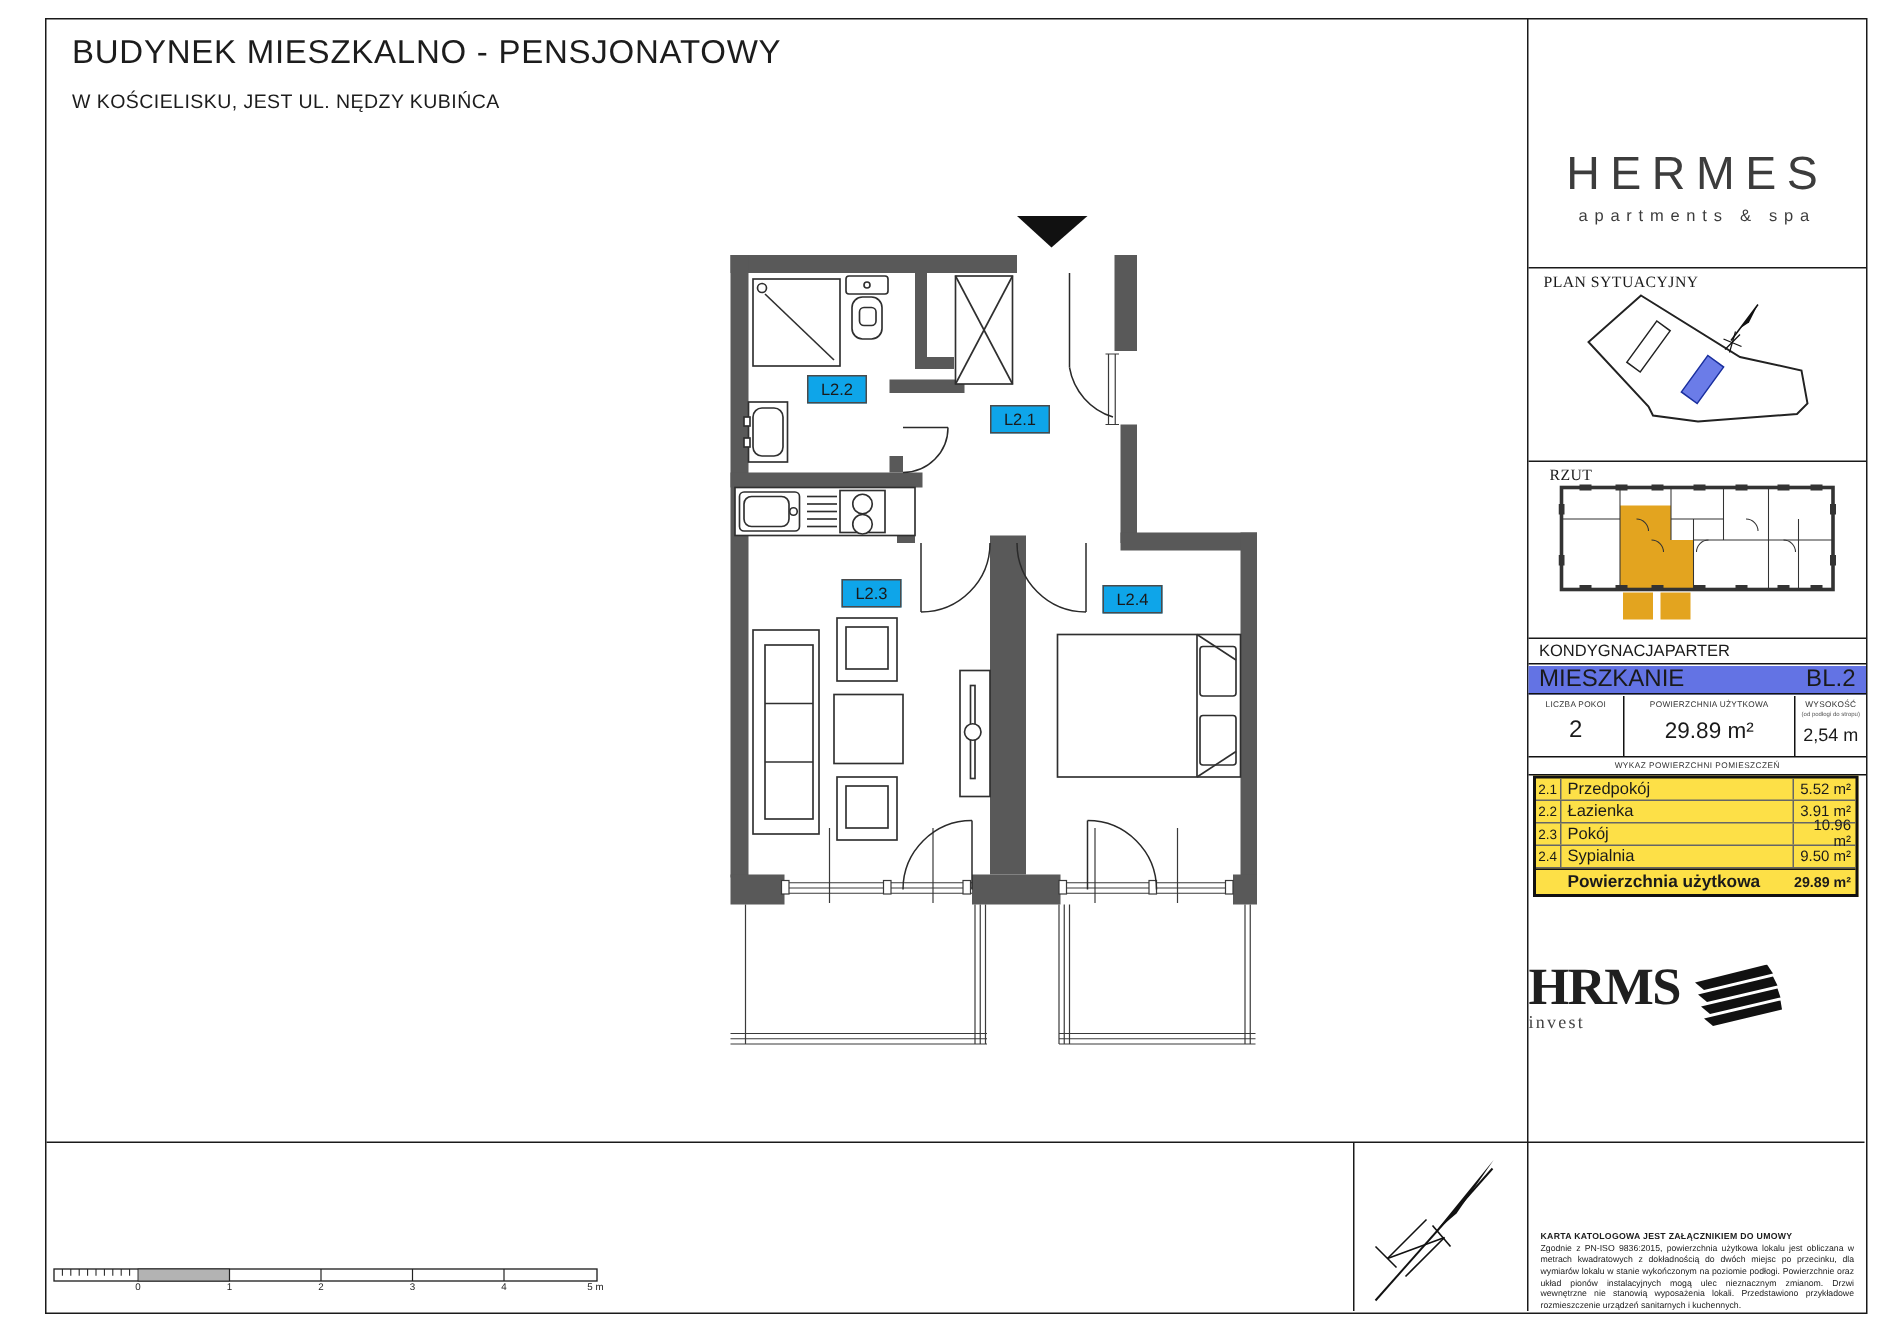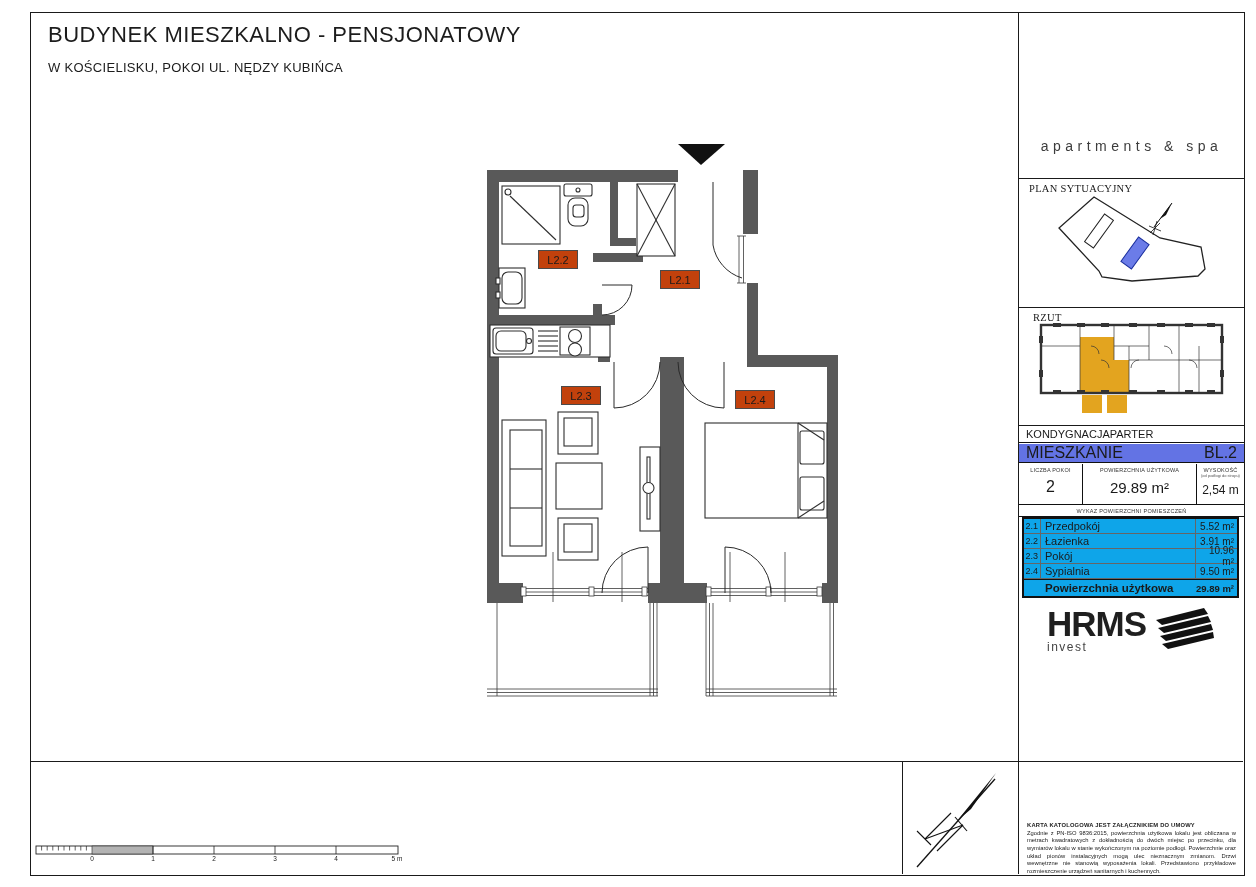--- a/index.html
+++ b/index.html
@@ -8,62 +8,62 @@
   .page-border{left:30px;top:12px;width:1213px;height:862px;border:1px solid #1a1a1a;}
   .title{left:48px;top:22px;font-size:22px;letter-spacing:.5px;color:#1c1c1c;}
   .subtitle{left:48px;top:60px;font-size:13px;letter-spacing:.3px;color:#1c1c1c;}
   .hline{border-top:1px solid #1a1a1a;height:0;}
   .vline{border-left:1px solid #1a1a1a;width:0;}
   
   .wall rect{fill:var(--wall);}
   .thin{stroke:#2a2a2a;stroke-width:1;fill:none;}
   .thinner{stroke:#3a3a3a;stroke-width:.8;fill:none;}
   .furn{stroke:#2f2f2f;stroke-width:1.1;fill:#fff;}
-  .room-label{position:absolute;width:38px;height:17px;border:1px solid #4a4a4a;background:#c2410c;font-size:11px;display:flex;align-items:center;justify-content:center;}
+  .room-label{position:absolute;width:38px;height:17px;border:1px solid #4a4a4a;background:#0ea5e9;font-size:11px;display:flex;align-items:center;justify-content:center;}
   
   .sidebar{left:1018px;top:12px;width:225px;height:862px;border-left:1px solid #1a1a1a;}
   .s-abs{position:absolute;}
   .monogram{left:0;right:0;top:12px;text-align:center;color:#3a3a3a;font-size:31px;line-height:25px;letter-spacing:-1px;}
   .monogram .l1{margin-right:20px;}
   .monogram .l2{margin-left:20px;}
   .brandname{left:0;right:0;top:86px;text-align:center;font-size:31px;letter-spacing:7px;color:#3c3c3c;}
-  .brandtag{left:0;right:0;top:126px;text-align:center;font-size:14px;letter-spacing:4.5px;color:#3c3c3c;}
+  .brandtag{left:0;right:0;top:126px;text-align:center;font-size:11px;letter-spacing:4.5px;color:#3c3c3c;}
   .section-label{font-size:10.5px;color:#1a1a1a;letter-spacing:.3px;font-family:Liberation Serif, serif;}
   .inforow{left:0;width:225px;box-sizing:border-box;}
   .kond{top:413px;height:18px;border-bottom:1px solid #111;font-size:11px;display:flex;align-items:center;justify-content:flex-start;padding:0 7px;}
   .mieszk{top:432px;height:19px;border-bottom:1px solid #111;background:var(--highlight-blue);font-size:16px;display:flex;align-items:center;justify-content:space-between;padding:0 7px;}
   .stats{top:452px;height:41px;border-bottom:1px solid #111;display:flex;}
   .stat-cell{border-right:1px solid #111;display:flex;flex-direction:column;align-items:center;box-sizing:border-box;padding-top:3px;}
   .stat-cell:last-child{border-right:none;}
   .stat-label{font-size:5.5px;color:#333;letter-spacing:.2px;}
   .stat-sub{font-size:4px;color:#555;}
   .wykaz{top:494px;height:11px;border-bottom:1px solid #111;display:flex;align-items:center;justify-content:center;font-size:5.5px;color:#333;letter-spacing:.3px;}
-  .rooms{left:3px;top:505px;width:217px;border:2px solid #111;box-sizing:border-box;background:#0ea5e9;}
+  .rooms{left:3px;top:505px;width:217px;border:2px solid #111;box-sizing:border-box;background:#fde047;}
   .room-row{display:flex;height:14px;border-bottom:.8px solid #666;align-items:center;}
   .room-no{width:17px;font-size:9px;border-right:.8px solid #666;text-align:right;padding-right:2px;box-sizing:border-box;height:100%;display:flex;align-items:center;justify-content:flex-end;}
   .room-name{flex:1;font-size:11px;padding-left:4px;}
   .room-area{width:42px;font-size:10px;border-left:.8px solid #666;text-align:right;padding-right:3px;box-sizing:border-box;height:100%;display:flex;align-items:center;justify-content:flex-end;}
   .total-row{display:flex;height:16px;align-items:center;border-top:1.2px solid #111;font-weight:bold;}
   .total-label{flex:1;font-size:11.5px;padding-left:21px;}
   .total-area{width:42px;font-size:9.5px;text-align:right;padding-right:3px;box-sizing:border-box;}
-  .invest{left:0;right:0;top:596px;display:flex;justify-content:center;align-items:center;gap:6px;}
+  .invest{left:0;right:0;top:630px;display:flex;justify-content:flex-start;align-items:center;gap:6px;font-family:Liberation Serif, serif;}
   .invest-txt{color:#1f1f1f;}
   .invest-name{font-size:35px;font-weight:bold;letter-spacing:-1px;line-height:32px;}
   .invest-sub{font-size:12px;letter-spacing:1.5px;color:#444;margin-top:0px;}
   .legal{left:8px;top:810px;width:209px;font-size:5.8px;line-height:1.32;color:#1a1a1a;text-align:justify;}
   .legal-head{font-weight:bold;letter-spacing:.2px;}
   .scale-label{position:absolute;font-size:6.5px;color:#222;transform:translateX(-50%);}
 </style>
 </head>
 <body>
 
 <div class="abs page-border"></div>
 
 <div class="abs title">BUDYNEK MIESZKALNO - PENSJONATOWY</div>
-<div class="abs subtitle">W KOŚCIELISKU, POKOI UL. NĘDZY KUBIŃCA</div>
+<div class="abs subtitle">W KOŚCIELISKU, JEST UL. NĘDZY KUBIŃCA</div>
 
 <svg class="abs" style="left:480px;top:140px" width="365" height="570" viewBox="0 0 365 570">
 
   <polygon points="198,4 245,4 221,25" fill="#111"></polygon>
 
   <g class="wall">
     <rect x="7" y="30" width="191" height="12"></rect>
     <rect x="263" y="30" width="15" height="64"></rect>
     <rect x="267" y="143" width="11" height="79"></rect>
     <rect x="267" y="215" width="91" height="12"></rect>
@@ -245,20 +245,21 @@
     <line x1="20" y1="74" x2="58" y2="60"></line>
     <line x1="12" y1="66" x2="26" y2="80"></line>
     <line x1="50" y1="52" x2="62" y2="66"></line>
   </g>
 </svg>
 
 <div class="abs sidebar">
 
   <div class="s-abs monogram">
   </div>
+  <div class="s-abs brandname">HERMES</div>
   <div class="s-abs brandtag">apartments &amp; spa</div>
   <div class="s-abs hline" style="left:0;top:166px;width:225px"></div>
 
   <div class="s-abs section-label" style="left:10px;top:171px">PLAN SYTUACYJNY</div>
   <svg class="s-abs" style="left:17px;top:173px" width="190" height="115" viewBox="0 0 190 115">
     <polygon points="58,12 124,53 165,62 169,84 162,91 96,96 66,92 63,86 23,43" fill="#fff" stroke="#222" stroke-width="1.3"></polygon>
     <rect x="46" y="40.5" width="34" height="11" fill="#fff" stroke="#222" stroke-width="1" transform="rotate(-54 63 46)"></rect>
     <rect x="84" y="61.5" width="30" height="13" fill="var(--site-building-blue)" stroke="#1a2f9e" stroke-width="1" transform="rotate(-54 99 68)"></rect>
     <g>
       <line x1="118" y1="42" x2="136" y2="18" stroke="#111" stroke-width="1"></line>

